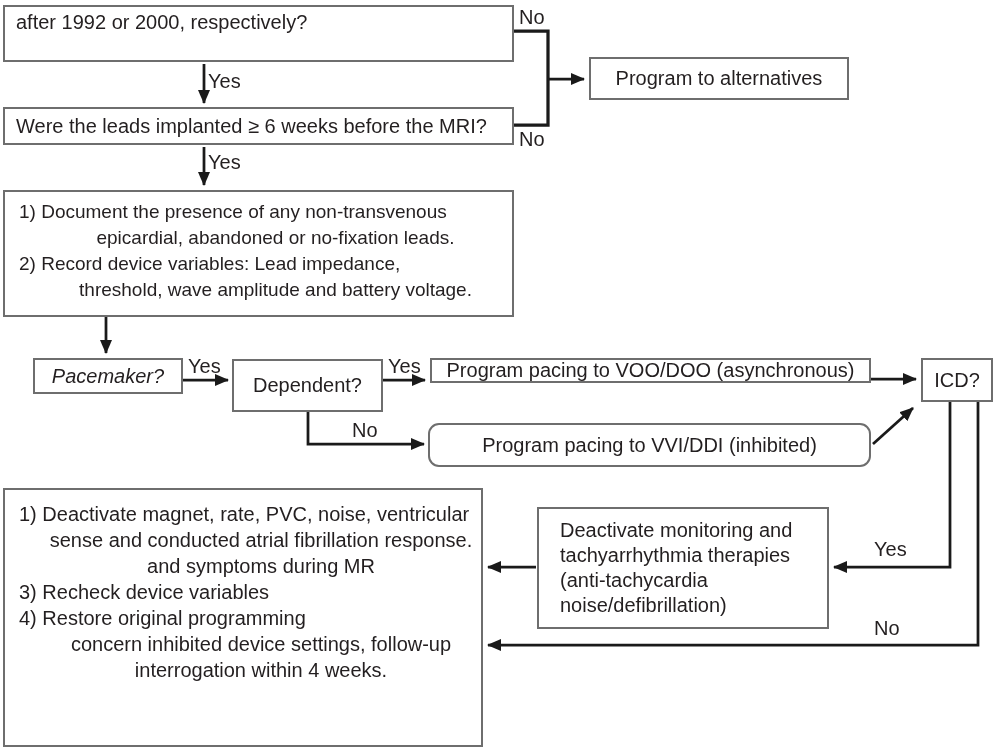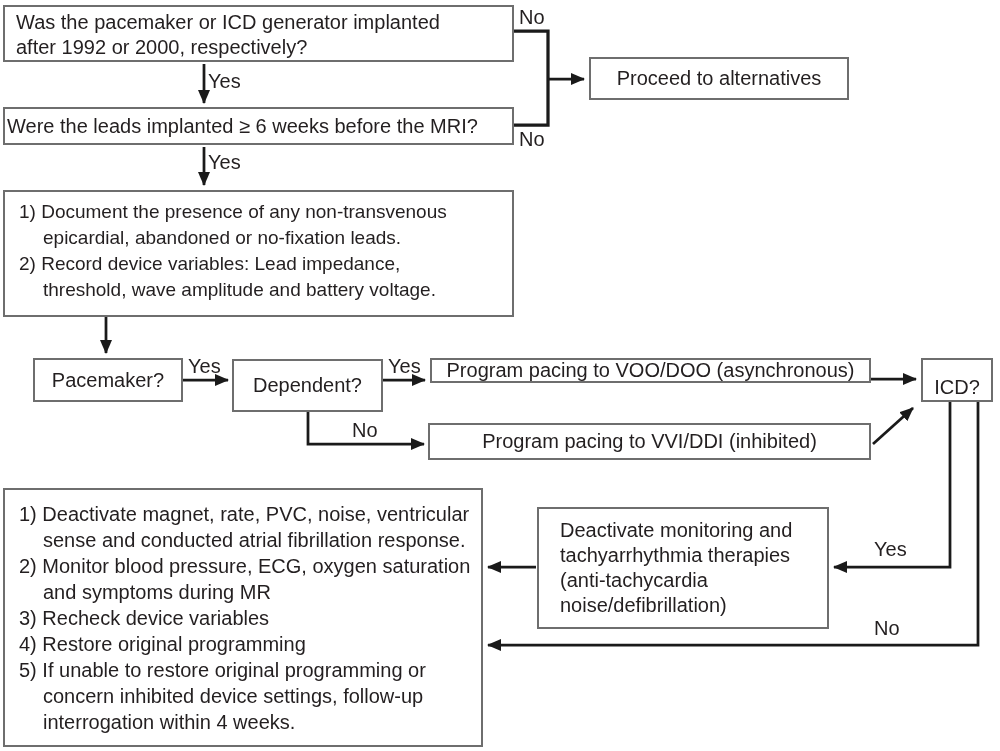--- a/index.html
+++ b/index.html
@@ -17,30 +17,30 @@
   .wires path{stroke:var(--line);fill:none;stroke-width:2.75;}
   .wires path.thick{stroke-width:3.25;}
   .wires .ah{fill:var(--line);}
   .box{
     position:absolute;box-sizing:border-box;border:2px solid var(--border);
     background:var(--background);font-size:20px;line-height:25px;
   }
   .center{display:flex;align-items:center;justify-content:center;text-align:center;}
   .vcenter{display:flex;align-items:center;}
   .ln{white-space:nowrap;}
-  .cont{margin-left:24px;}
+  .cont{margin-left:24px;text-align:center;}
   .b-q1{left:3px;top:5px;width:511px;height:57px;padding:3px 6px 0 11px;}
   .b-alt{left:589px;top:57px;width:260px;height:43px;}
-  .b-q2{left:3px;top:107px;width:511px;height:38px;padding-left:2px;}
+  .b-q2{left:3px;top:107px;width:511px;height:38px;padding-left:11px;}
   .b-prep{left:3px;top:190px;width:511px;height:127px;padding:7px 4px 0 14px;font-size:19px;line-height:26px;}
-  .b-pm{left:33px;top:358px;width:150px;height:44px;}
+  .b-pm{left:33px;top:358px;width:150px;height:36px;font-style:italic;}
   .b-dep{left:232px;top:359px;width:151px;height:53px;}
   .b-voo{left:430px;top:358px;width:441px;height:25px;}
-  .b-icd{left:921px;top:358px;width:72px;height:44px;align-items:flex-end;}
-  .b-vvi{left:428px;top:423px;width:443px;height:37px;}
+  .b-icd{left:921px;top:358px;width:72px;height:44px;}
+  .b-vvi{left:428px;top:423px;width:443px;height:44px;border-radius:11px;}
   .b-deact{left:537px;top:507px;width:292px;height:122px;padding:9px 4px 0 21px;}
   .b-final{left:3px;top:488px;width:480px;height:259px;padding:11px 2px 0 14px;font-size:20px;line-height:26px;}
   .elabel{position:absolute;font-size:20px;line-height:22px;color:var(--text);white-space:nowrap;}
   .l-no1{left:519px;top:6px;}
   .l-yes1{left:208px;top:70px;}
   .l-no2{left:519px;top:128px;}
   .l-yes2{left:208px;top:151px;}
   .l-yes3{left:188px;top:355px;}
   .l-yes4{left:388px;top:355px;}
   .l-no3{left:352px;top:419px;}
@@ -67,26 +67,25 @@
     <path d="M383,380 H425" marker-end="url(#ah)"></path>
     <path d="M871,379 H916" marker-end="url(#ah)"></path>
     <path d="M308,402 V444 H424" marker-end="url(#ah)"></path>
     <path d="M873,444 L913,408" marker-end="url(#ah)"></path>
     <path d="M950,402 V567 H834" marker-end="url(#ah)"></path>
     <path d="M978,402 V645 H488" marker-end="url(#ah)"></path>
     <path d="M536,567 H488" marker-end="url(#ah)"></path>
   </svg>
 
   <div class="box b-q1">
-    <div class="ln">Was the pacemaker or ICD generator implanted</div>
     <div class="ln">after 1992 or 2000, respectively?</div>
   </div>
 
   <div class="box b-alt center">
-    <span class="ln">Proceed to alternatives</span>
+    <span class="ln">Program to alternatives</span>
   </div>
 
   <div class="box b-q2 vcenter">
     <span class="ln">Were the leads implanted ≥ 6 weeks before the MRI?</span>
   </div>
 
   <div class="box b-prep">
     <div class="ln">1) Document the presence of any non-transvenous</div>
     <div class="ln cont">epicardial, abandoned or no-fixation leads.</div>
     <div class="ln">2) Record device variables: Lead impedance,</div>
@@ -116,25 +115,23 @@
   <div class="box b-deact">
     <div class="ln">Deactivate monitoring and</div>
     <div class="ln">tachyarrhythmia therapies</div>
     <div class="ln">(anti-tachycardia</div>
     <div class="ln">noise/defibrillation)</div>
   </div>
 
   <div class="box b-final">
     <div class="ln">1) Deactivate magnet, rate, PVC, noise, ventricular</div>
     <div class="ln cont">sense and conducted atrial fibrillation response.</div>
-    <div class="ln">2) Monitor blood pressure, ECG, oxygen saturation</div>
     <div class="ln cont">and symptoms during MR</div>
     <div class="ln">3) Recheck device variables</div>
     <div class="ln">4) Restore original programming</div>
-    <div class="ln">5) If unable to restore original programming or</div>
     <div class="ln cont">concern inhibited device settings, follow-up</div>
     <div class="ln cont">interrogation within 4 weeks.</div>
   </div>
 
   <span class="elabel l-no1">No</span>
   <span class="elabel l-yes1">Yes</span>
   <span class="elabel l-no2">No</span>
   <span class="elabel l-yes2">Yes</span>
   <span class="elabel l-yes3">Yes</span>
   <span class="elabel l-yes4">Yes</span>

